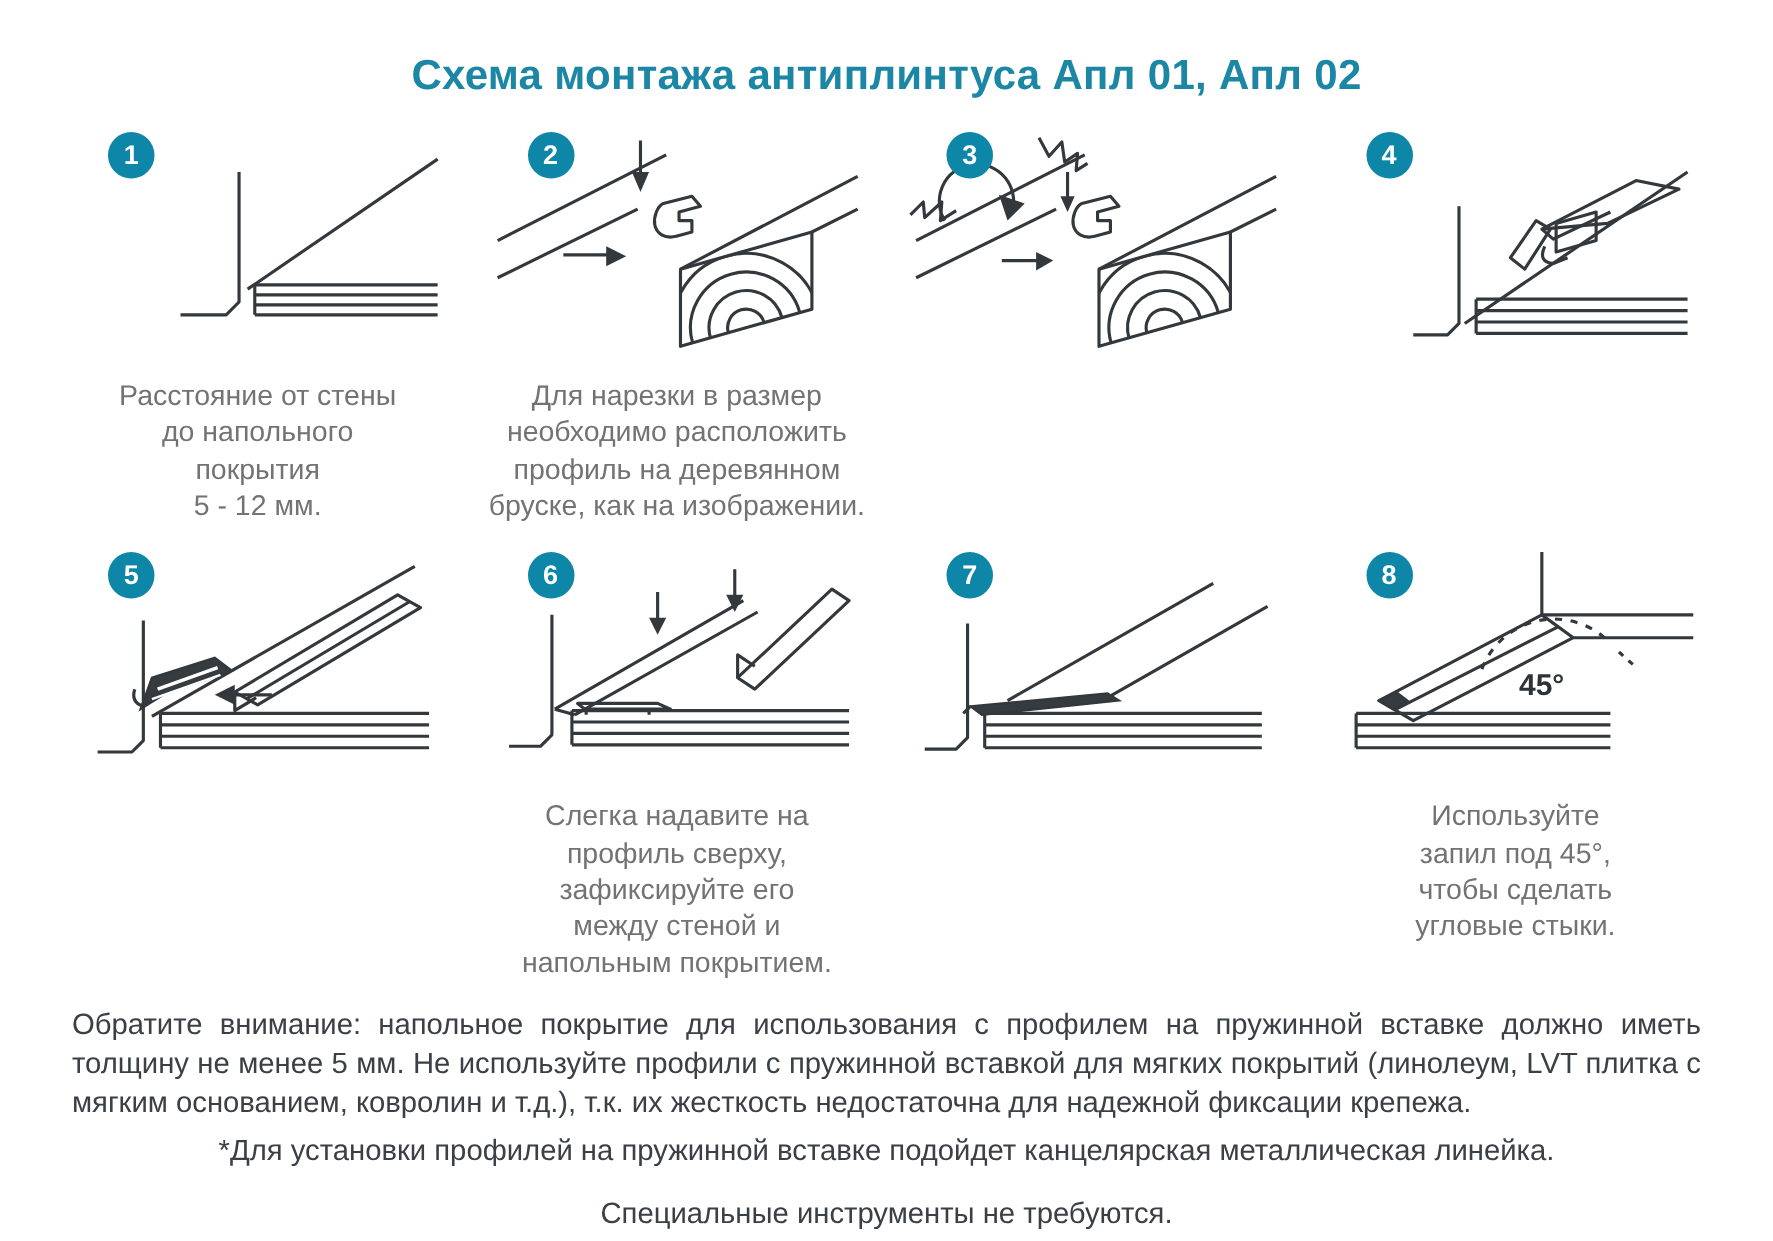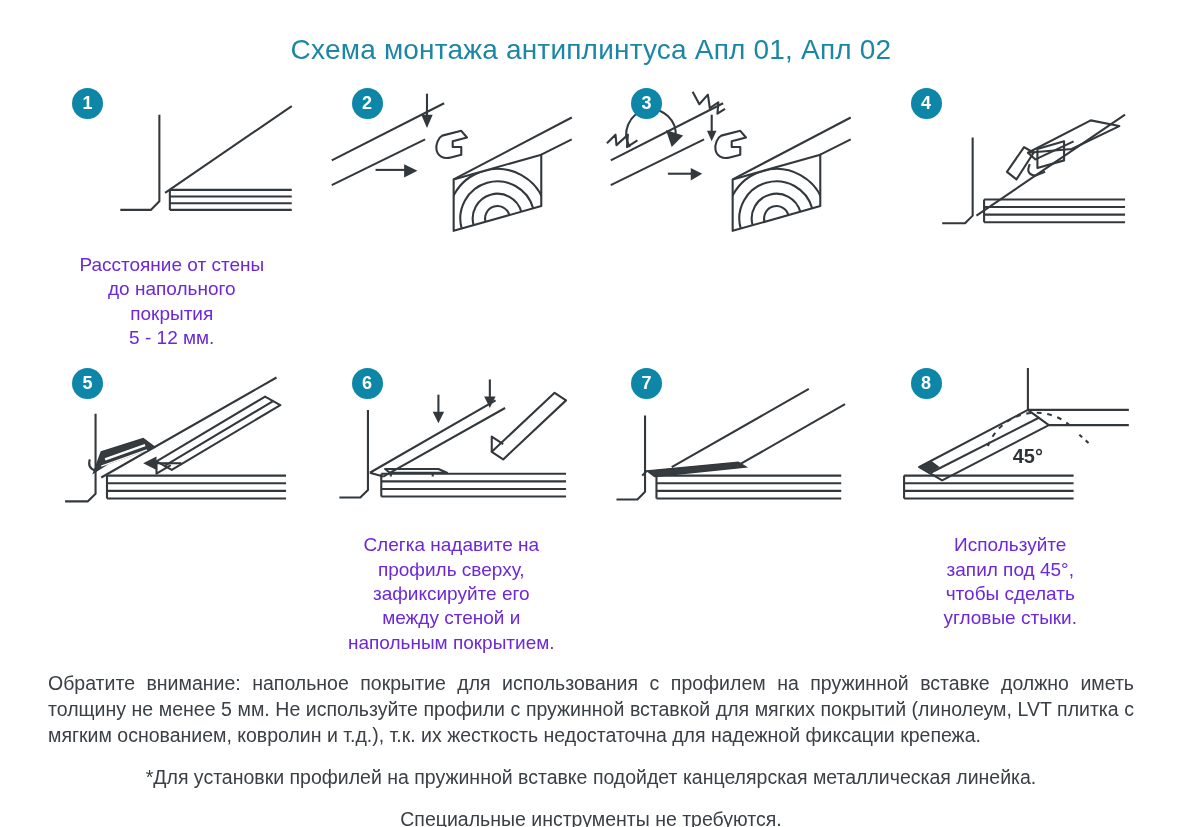--- a/index.html
+++ b/index.html
@@ -1,38 +1,38 @@
 <!DOCTYPE html>
 <html><head>
 <meta charset="utf-8">
 <style>
   html,body{margin:0;padding:0;}
   body{
     width:1182px;height:827px;background:#ffffff;overflow:hidden;
     font-family:"Liberation Sans","DejaVu Sans",sans-serif;color:#3b4046;
   }
   .page-title{
-    margin:34px 18px 0;text-align:center;font-size:28px;font-weight:400;
+    margin:34px 18px 0;text-align:center;font-size:28px;font-weight:700;
     letter-spacing:.2px;color:#1c86a5;
   }
   .grid{
     width:1106px;margin:22px auto 0;display:grid;
     grid-template-columns:repeat(4,1fr);column-gap:12px;row-gap:18px;
   }
   .step{display:flex;flex-direction:column;align-items:center;}
   .illus-wrap{position:relative;width:100%;height:160px;}
   .badge{
     position:absolute;left:34px;top:0;width:31px;height:31px;border-radius:50%;
     background:#0d86a7;color:#ffffff;font-weight:700;font-size:18px;
     display:flex;align-items:center;justify-content:center;z-index:2;
   }
   svg.illus{width:100%;height:100%;display:block;}
   .caption{
     margin:5px 0 0;text-align:center;font-size:19px;line-height:1.28;
-    color:#6d28d9;white-space:pre-line;
+    color:#737373;white-space:pre-line;
   }
   .footer{width:1086px;margin:16px auto 0;font-size:19.5px;line-height:1.33;}
   .footer-note{text-align:justify;}
   .footer-line{text-align:center;margin-top:1px;}
   .b{font-weight:400;}
   .lineart{stroke:#33383d;stroke-width:2.2;fill:none;stroke-linejoin:round;}
   .fillart{fill:#33383d;stroke:none;}
   .darkpiece{fill:#363b40;stroke:#33383d;stroke-width:1.5;}
   .angle-text{font-family:"Liberation Sans",sans-serif;font-size:21px;font-weight:700;fill:#2e3338;}
 </style>
@@ -79,20 +79,24 @@
             <path class="lineart" d="M128 137 a52 52 0 0 1 104 0"></path>
           </g>
         </g>
         <path class="lineart" d="M134 96 L258 31 M226 70 L258 54"></path>
         <path class="lineart" d="M106 6 V30"></path>
           <polygon class="fillart" points="100,28 112,28 106,42"></polygon>
         <path class="lineart" d="M52 86 H84"></path>
           <polygon class="fillart" points="82,80 82,94 96,87"></polygon>
       </svg>
     </div>
+    <p class="caption">Для нарезки в размер
+необходимо расположить
+профиль на деревянном
+бруске, как на изображении.</p>
   </div>
 
   <div class="step">
     <div class="illus-wrap">
       <div class="badge">3</div>
       <svg class="illus" viewBox="0 0 264 168">
         <defs>
             <clipPath id="wood3">
               <polygon points="134,96 226,70 226,124 134,150"></polygon>
             </clipPath>
@@ -211,16 +215,16 @@
     <p class="caption">Используйте
 запил под 45°,
 чтобы сделать
 угловые стыки.</p>
   </div>
 
 </div>
 
 <div class="footer">
   <p class="footer-note" style="margin:0"><span class="b">Обратите внимание:</span><span> напольное покрытие для использования с профилем на пружинной вставке должно иметь толщину </span><span class="b">не менее 5 мм. Не используйте</span><span> профили с пружинной вставкой </span><span class="b">для мягких покрытий</span><span> (линолеум, LVT плитка с мягким основанием, ковролин и т.д.), т.к. их жесткость недостаточна для надежной фиксации крепежа.</span></p>
-  <p class="footer-line" style="margin:16px">*Для установки профилей на пружинной вставке подойдет канцелярская металлическая линейка.</p>
+  <p class="footer-line" style="margin:6px">*Для установки профилей на пружинной вставке подойдет канцелярская металлическая линейка.</p>
   <p class="footer-line" style="margin:16px">Специальные инструменты не требуются.</p>
   <p class="footer-line" style="margin:0">Схема монтажа подходит для антиплинтусов: Апл 01, Апл 02.</p>
 </div>
 
 </body></html>

